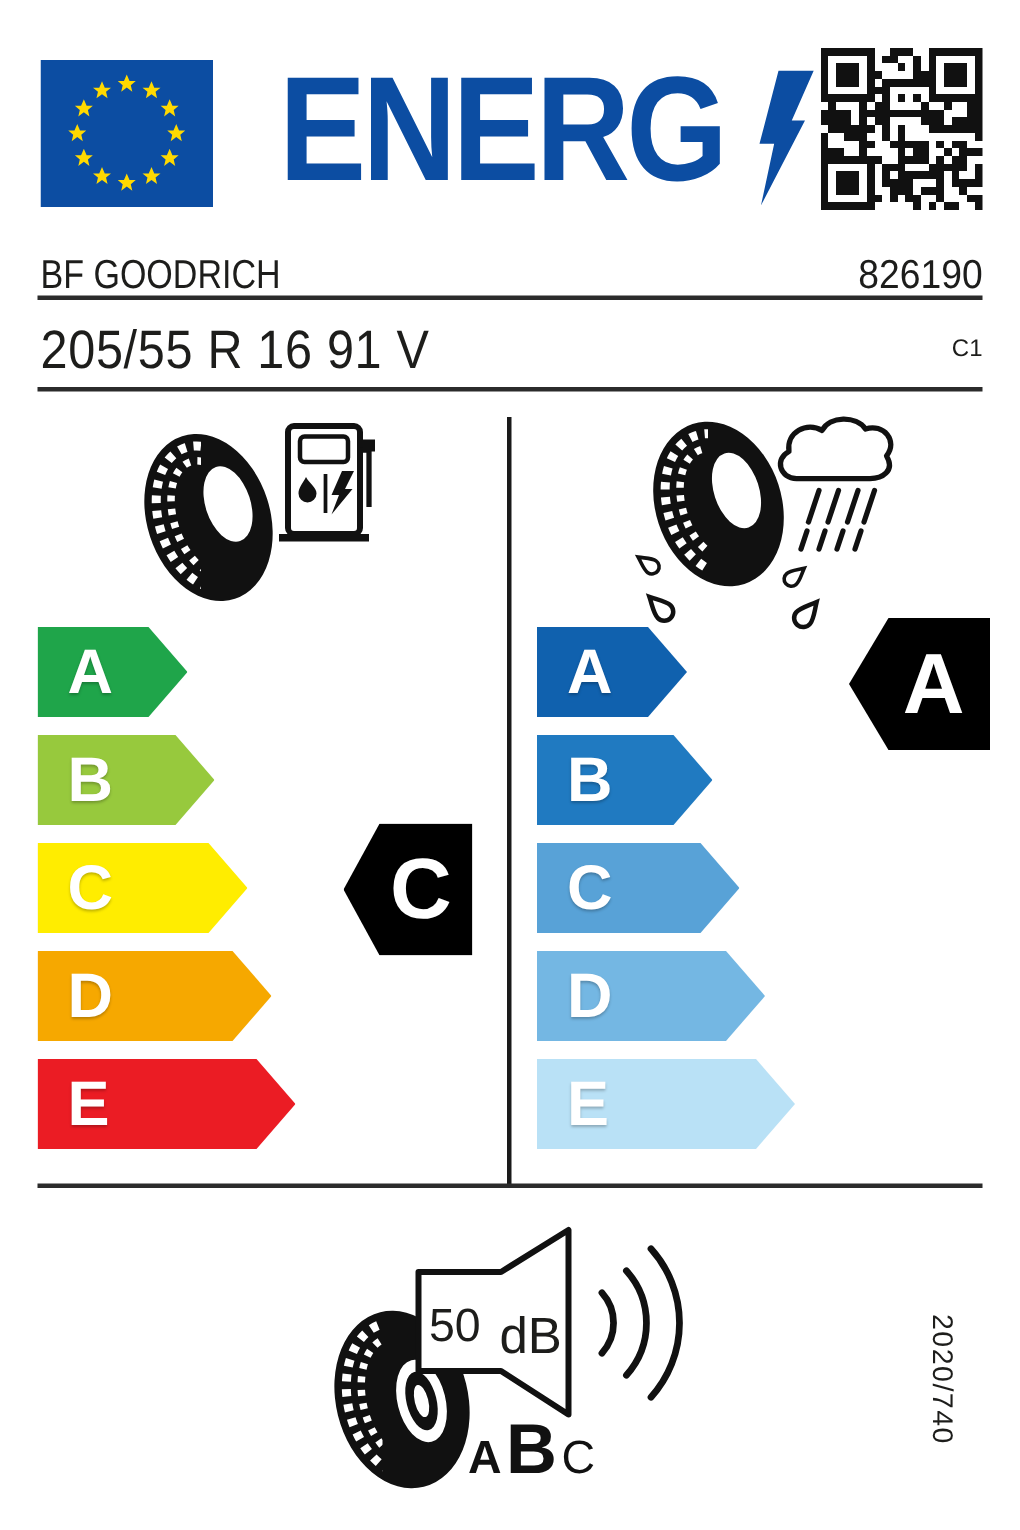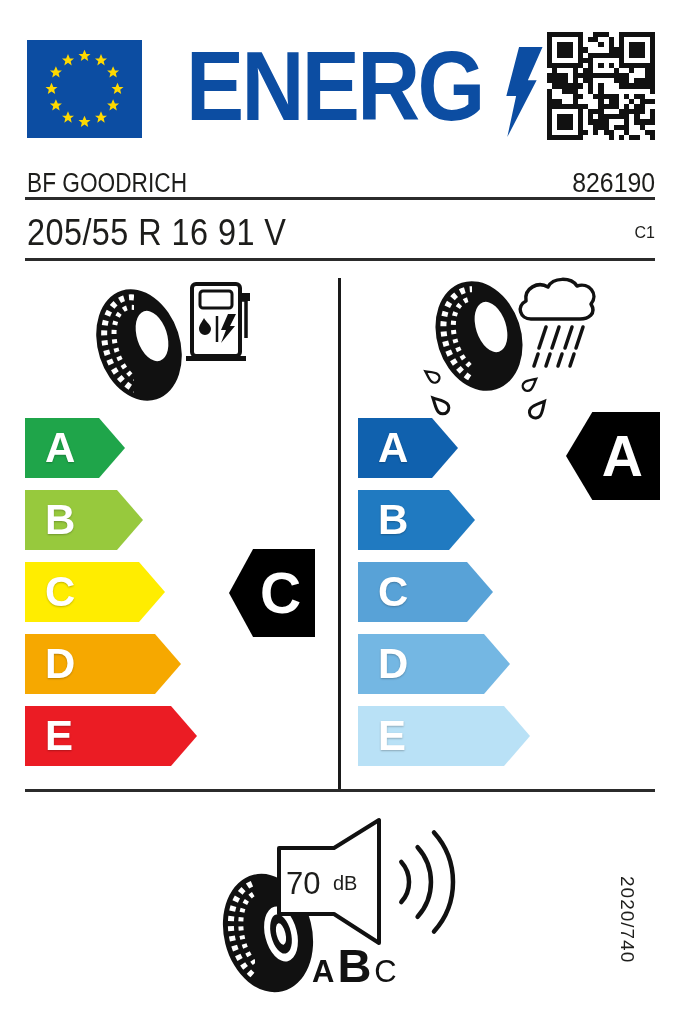--- a/index.html
+++ b/index.html
@@ -34,21 +34,21 @@
   .ww1{left:358px;width:100px;} .ww2{left:358px;width:117px;} .ww3{left:358px;width:135px;}
   .ww4{left:358px;width:152px;} .ww5{left:358px;width:172px;}
   .badge{position:absolute;display:flex;align-items:center;justify-content:center;
          clip-path:polygon(0 50%,28% 0,100% 0,100% 100%,28% 100%);}
   .badge span{color:#fff;font-weight:700;font-size:57px;padding-left:20%;line-height:1;}
   .badge-fuel{left:229px;top:549px;width:86px;height:88px;}
   .badge-wet{left:566px;top:412px;width:94px;height:88px;}
   
   .noise-svg{left:213px;top:806px;width:250px;height:204px;}
   .noise-val{left:286px;top:866px;font-size:31px;color:#1d1d1b;}
-  .noise-unit{left:333px;top:872px;font-size:20px;color:#1d1d1b;}
+  .noise-unit{left:333px;top:872px;font-size:34px;color:#1d1d1b;}
   .noise-abc{left:312px;top:938px;display:flex;align-items:baseline;gap:3px;color:#111;}
   .noise-abc .sm{font-size:31px;font-weight:600;}
   .noise-abc .lg{font-size:47px;font-weight:800;}
   .noise-abc .c{font-size:31px;font-weight:400;}
   .regulation{left:616px;top:876px;font-size:19px;writing-mode:vertical-rl;letter-spacing:1px;}
 </style>
 </head>
 <body>
 
 <div class="label">
@@ -466,21 +466,21 @@
     <ellipse cx="68" cy="128" rx="4.5" ry="11" fill="#fff" transform="rotate(-14 68 128)"></ellipse>
 
     <polygon points="66,42 121,42 166,14 166,137 121,108 66,108" fill="#fff" stroke="#111" stroke-width="4" stroke-linejoin="round"></polygon>
 
     <g fill="none" stroke="#111" stroke-width="4.5" stroke-linecap="round">
       <path d="M188.3,55.9 A30,30 0 0 1 188.3,96.1"></path>
       <path d="M204.6,41.2 A52,52 0 0 1 204.6,110.8"></path>
       <path d="M221,26.5 A74,74 0 0 1 221,125.5"></path>
     </g>
   </svg>
-  <div class="abs noise-val">70</div>
+  <div class="abs noise-val">50</div>
   <div class="abs noise-unit">dB</div>
   <div class="abs noise-abc">
     <span class="sm">A</span>
     <span class="lg">B</span>
     <span class="c">C</span>
   </div>
 
   <div class="abs regulation">2020/740</div>
 </div>
 

